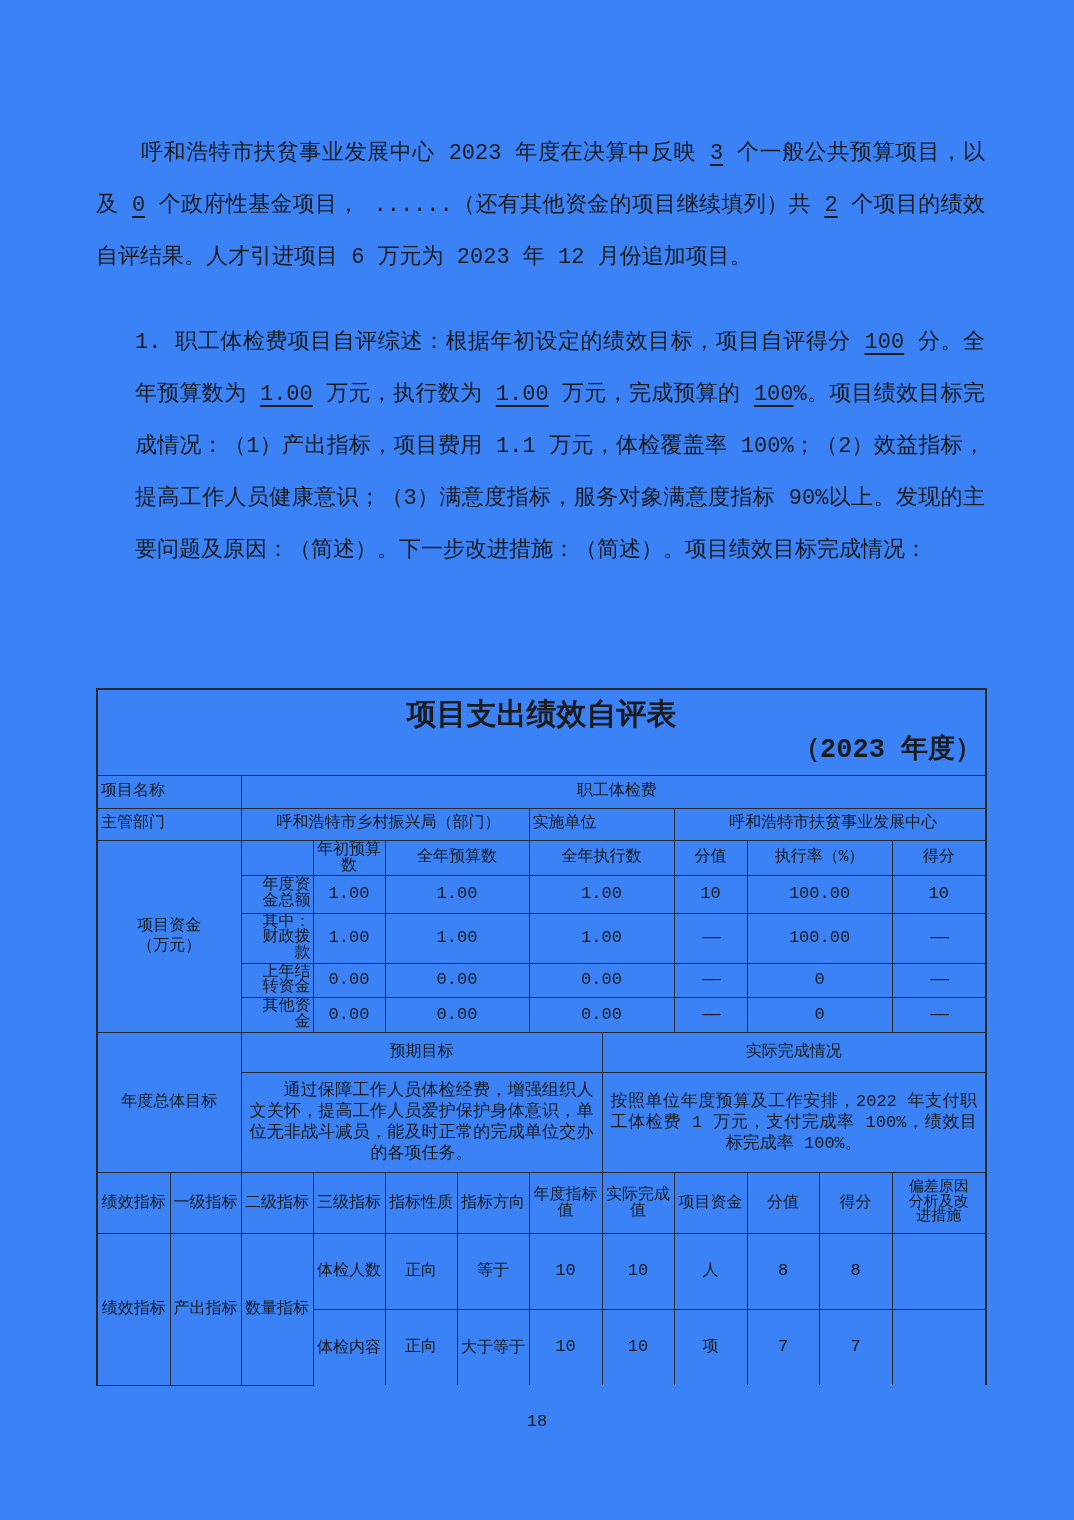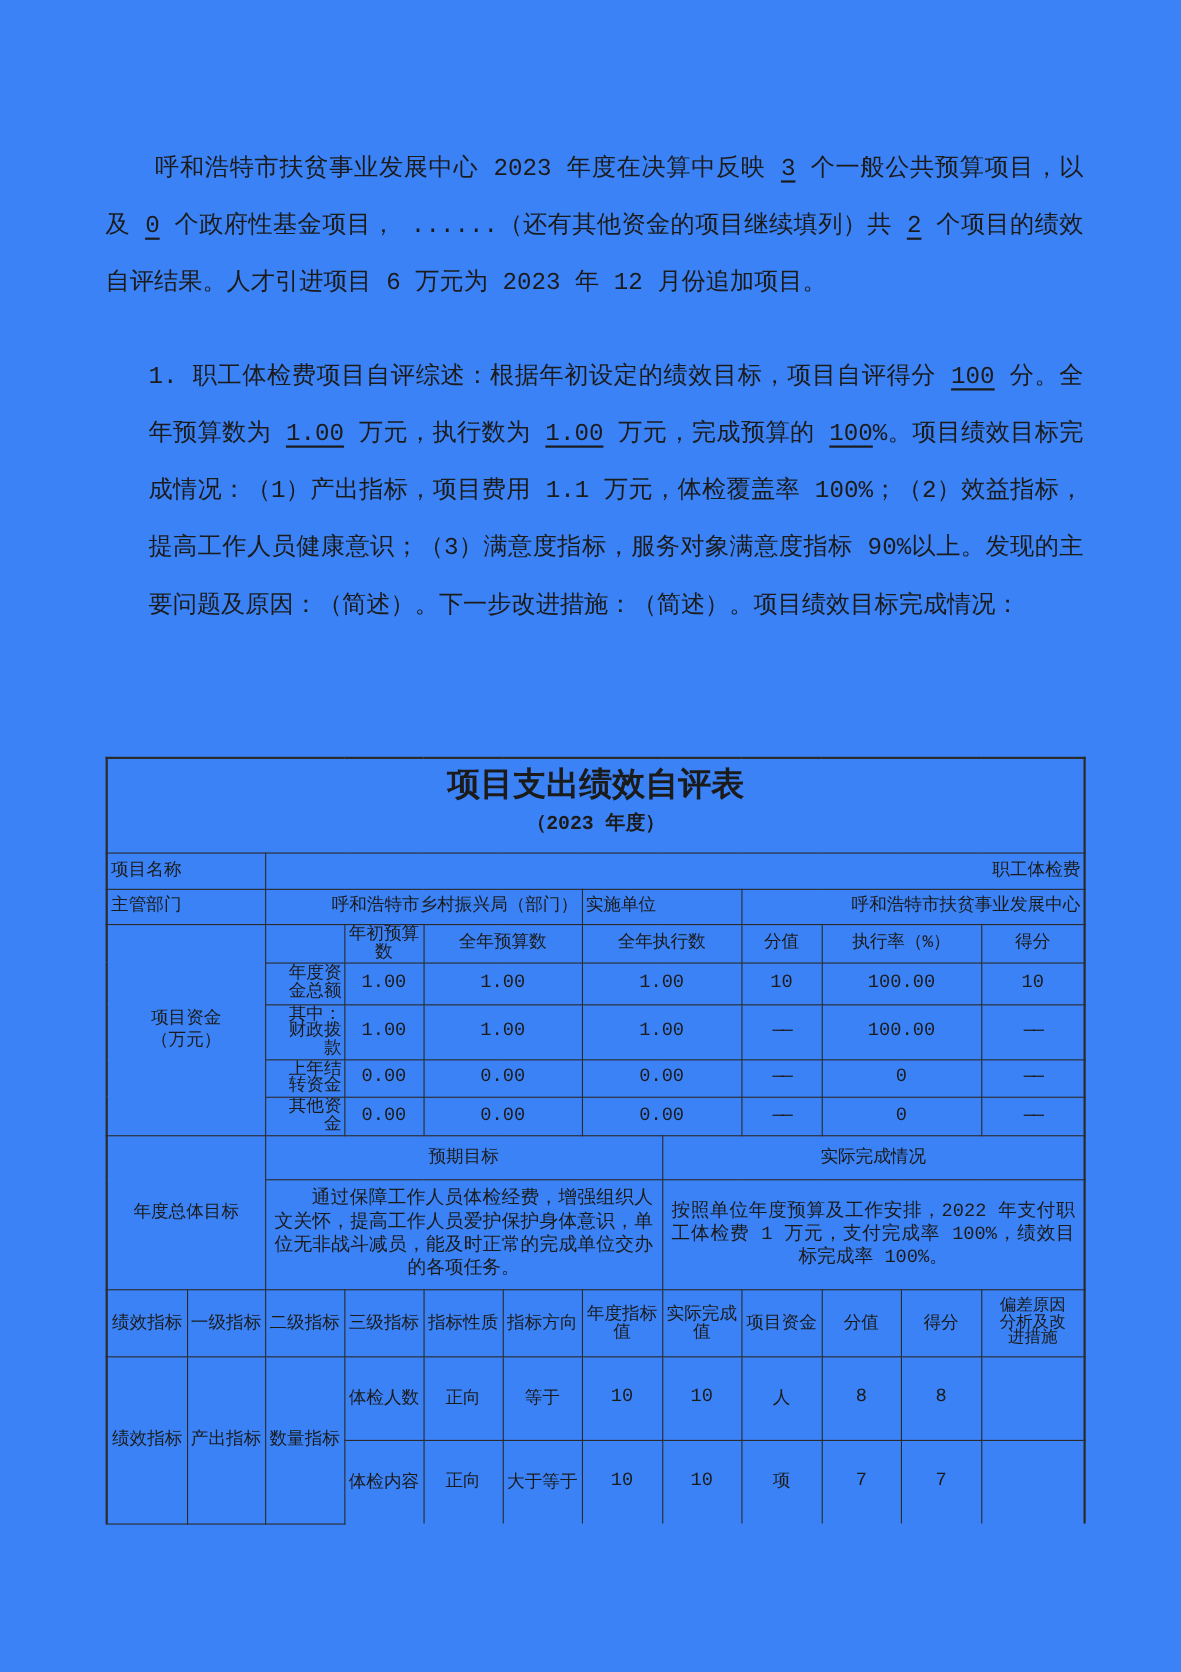--- a/index.html
+++ b/index.html
@@ -58,24 +58,24 @@
   tr.t-f3    { height: 31px; }
   tr.t-f4    { height: 35px; }
   tr.t-gh    { height: 40px; }
   tr.t-gc    { height: 100px; }
   tr.t-ih    { height: 61px; }
   tr.t-r1    { height: 76px; }
   tr.t-r2    { height: 76px; }
   tr.t-r2 td { border-bottom: none; }
 
   .title1 { font-size: 30px; font-weight: bold; line-height: 36px; text-align: center; }
-  .title2 { font-size: 18px; font-weight: bold; line-height: 33px; text-align: center; }
+  .title2 { font-size: 27px; font-weight: bold; line-height: 33px; text-align: right; }
 
   td.lbl-r { text-align: left; padding-right: 9px; }
-  td.val-l { text-align: right;  padding-left: 10px; }
+  td.val-l { text-align: center;  padding-left: 10px; }
   td.flabel { text-align: right; padding-left: 16px; padding-right: 2px; line-height: 0.98; }
   td.group-label { white-space: pre-line; line-height: 1.25; }
   td.wrap-tight { line-height: 1.0; }
   td.dev-h { font-size: 15px; line-height: 0.95; padding: 1px 14px; }
   td.goal-text {
     text-align: justify;
     text-align-last: center;
     font-size: 17px;
     line-height: 21px;
     padding: 4px 8px;
@@ -240,13 +240,14 @@
       <td class="num">10</td>
       <td class="num">10</td>
       <td>项</td>
       <td class="num">7</td>
       <td class="num">7</td>
       <td></td>
     </tr>
   </tbody>
     </table>
 
+  <div class="page-number">18</div>
 </div>
 
 </body></html>

